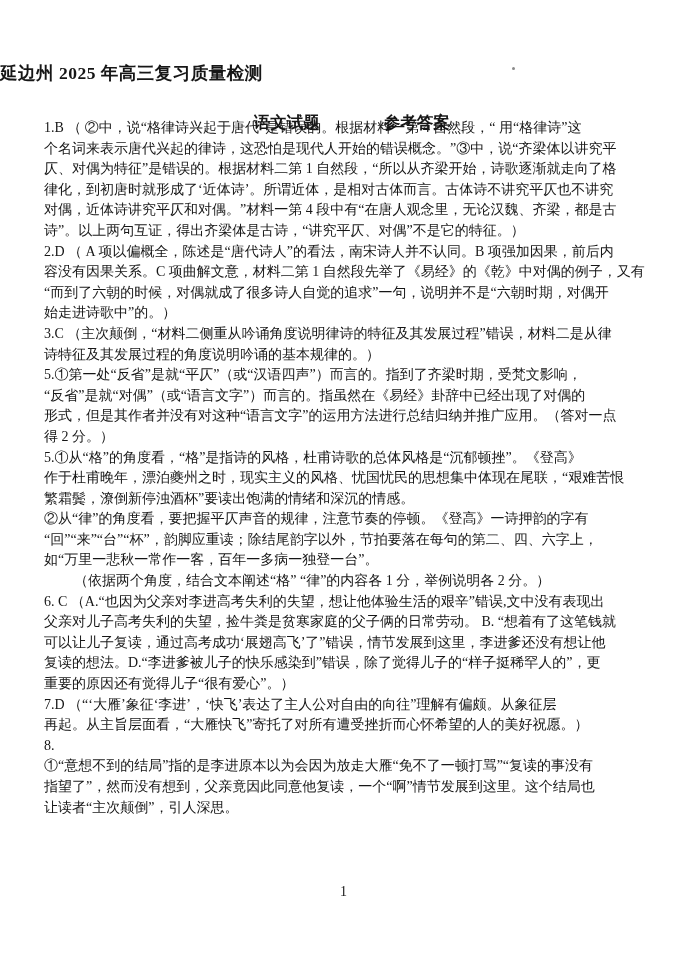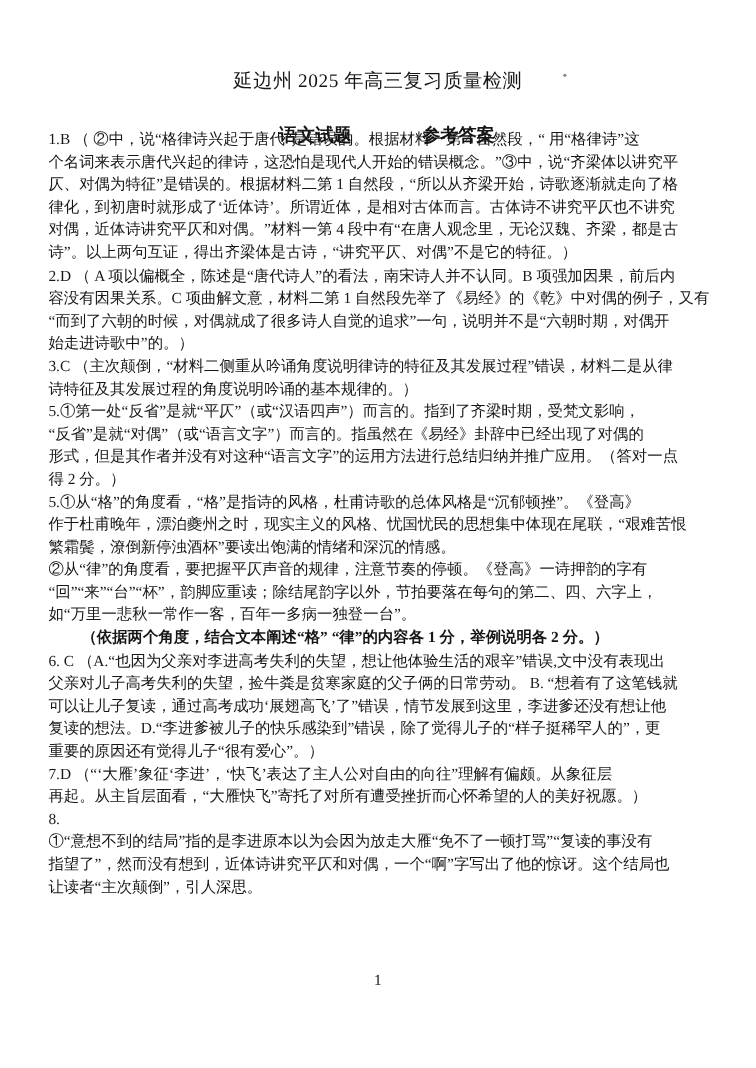--- a/index.html
+++ b/index.html
@@ -11,23 +11,23 @@
     background: #ffffff;
     color: #161616;
     font-family: "Liberation Serif", "DejaVu Serif", serif;
     overflow: hidden;
   }
   .doc-title {
     position: absolute;
     top: 61px;
     left: 0;
     width: 100%;
-    text-align: center;
+    text-align: left;
     font-size: 17.5px;
-    font-weight: 400;
+    font-weight: 700;
     letter-spacing: 0.5px;
     white-space: pre;
   }
   .doc-subtitle {
     position: absolute;
     top: 92px;
     left: 0;
     width: 100%;
     text-align: center;
     font-size: 16.5px;
@@ -40,21 +40,21 @@
     top: 118px;
     left: 44px;
     width: 601px;
     font-size: 14px;
     line-height: 20.6px;
   }
   .line {
     white-space: pre;
     height: 20.6px;
   }
-  .line.indent { padding-left: 30px; font-weight: bold; }
+  .line.indent { padding-left: 30px; }
   .page-footer {
     position: absolute;
     top: 884px;
     left: 0;
     width: 100%;
     text-align: center;
     font-size: 14px;
   }
   .speck {
     position: absolute;
@@ -104,18 +104,18 @@
       <div class="line indent">（依据两个角度，结合文本阐述“格” “律”的内容各 1 分，举例说明各 2 分。）</div>
       <div class="line">6. C （A.“也因为父亲对李进高考失利的失望，想让他体验生活的艰辛”错误,文中没有表现出</div>
       <div class="line">父亲对儿子高考失利的失望，捡牛粪是贫寒家庭的父子俩的日常劳动。 B. “想着有了这笔钱就</div>
       <div class="line">可以让儿子复读，通过高考成功‘展翅高飞’了”错误，情节发展到这里，李进爹还没有想让他</div>
       <div class="line">复读的想法。D.“李进爹被儿子的快乐感染到”错误，除了觉得儿子的“样子挺稀罕人的”，更</div>
       <div class="line">重要的原因还有觉得儿子“很有爱心”。）</div>
       <div class="line">7.D （“‘大雁’象征‘李进’，‘快飞’表达了主人公对自由的向往”理解有偏颇。从象征层</div>
       <div class="line">再起。从主旨层面看，“大雁快飞”寄托了对所有遭受挫折而心怀希望的人的美好祝愿。）</div>
       <div class="line">8.</div>
       <div class="line">①“意想不到的结局”指的是李进原本以为会因为放走大雁“免不了一顿打骂”“复读的事没有</div>
-      <div class="line">指望了”，然而没有想到，近体诗讲究平仄和对偶，一个“啊”字写出了他的惊讶。这个结局也</div>
+      <div class="line">指望了”，然而没有想到，父亲竟因此同意他复读，一个“啊”情节发展到这里。这个结局也</div>
       <div class="line">让读者“主次颠倒”，引人深思。</div>
     </div>
 
   <div class="page-footer">1</div>
 </div>
 
 </body></html>

